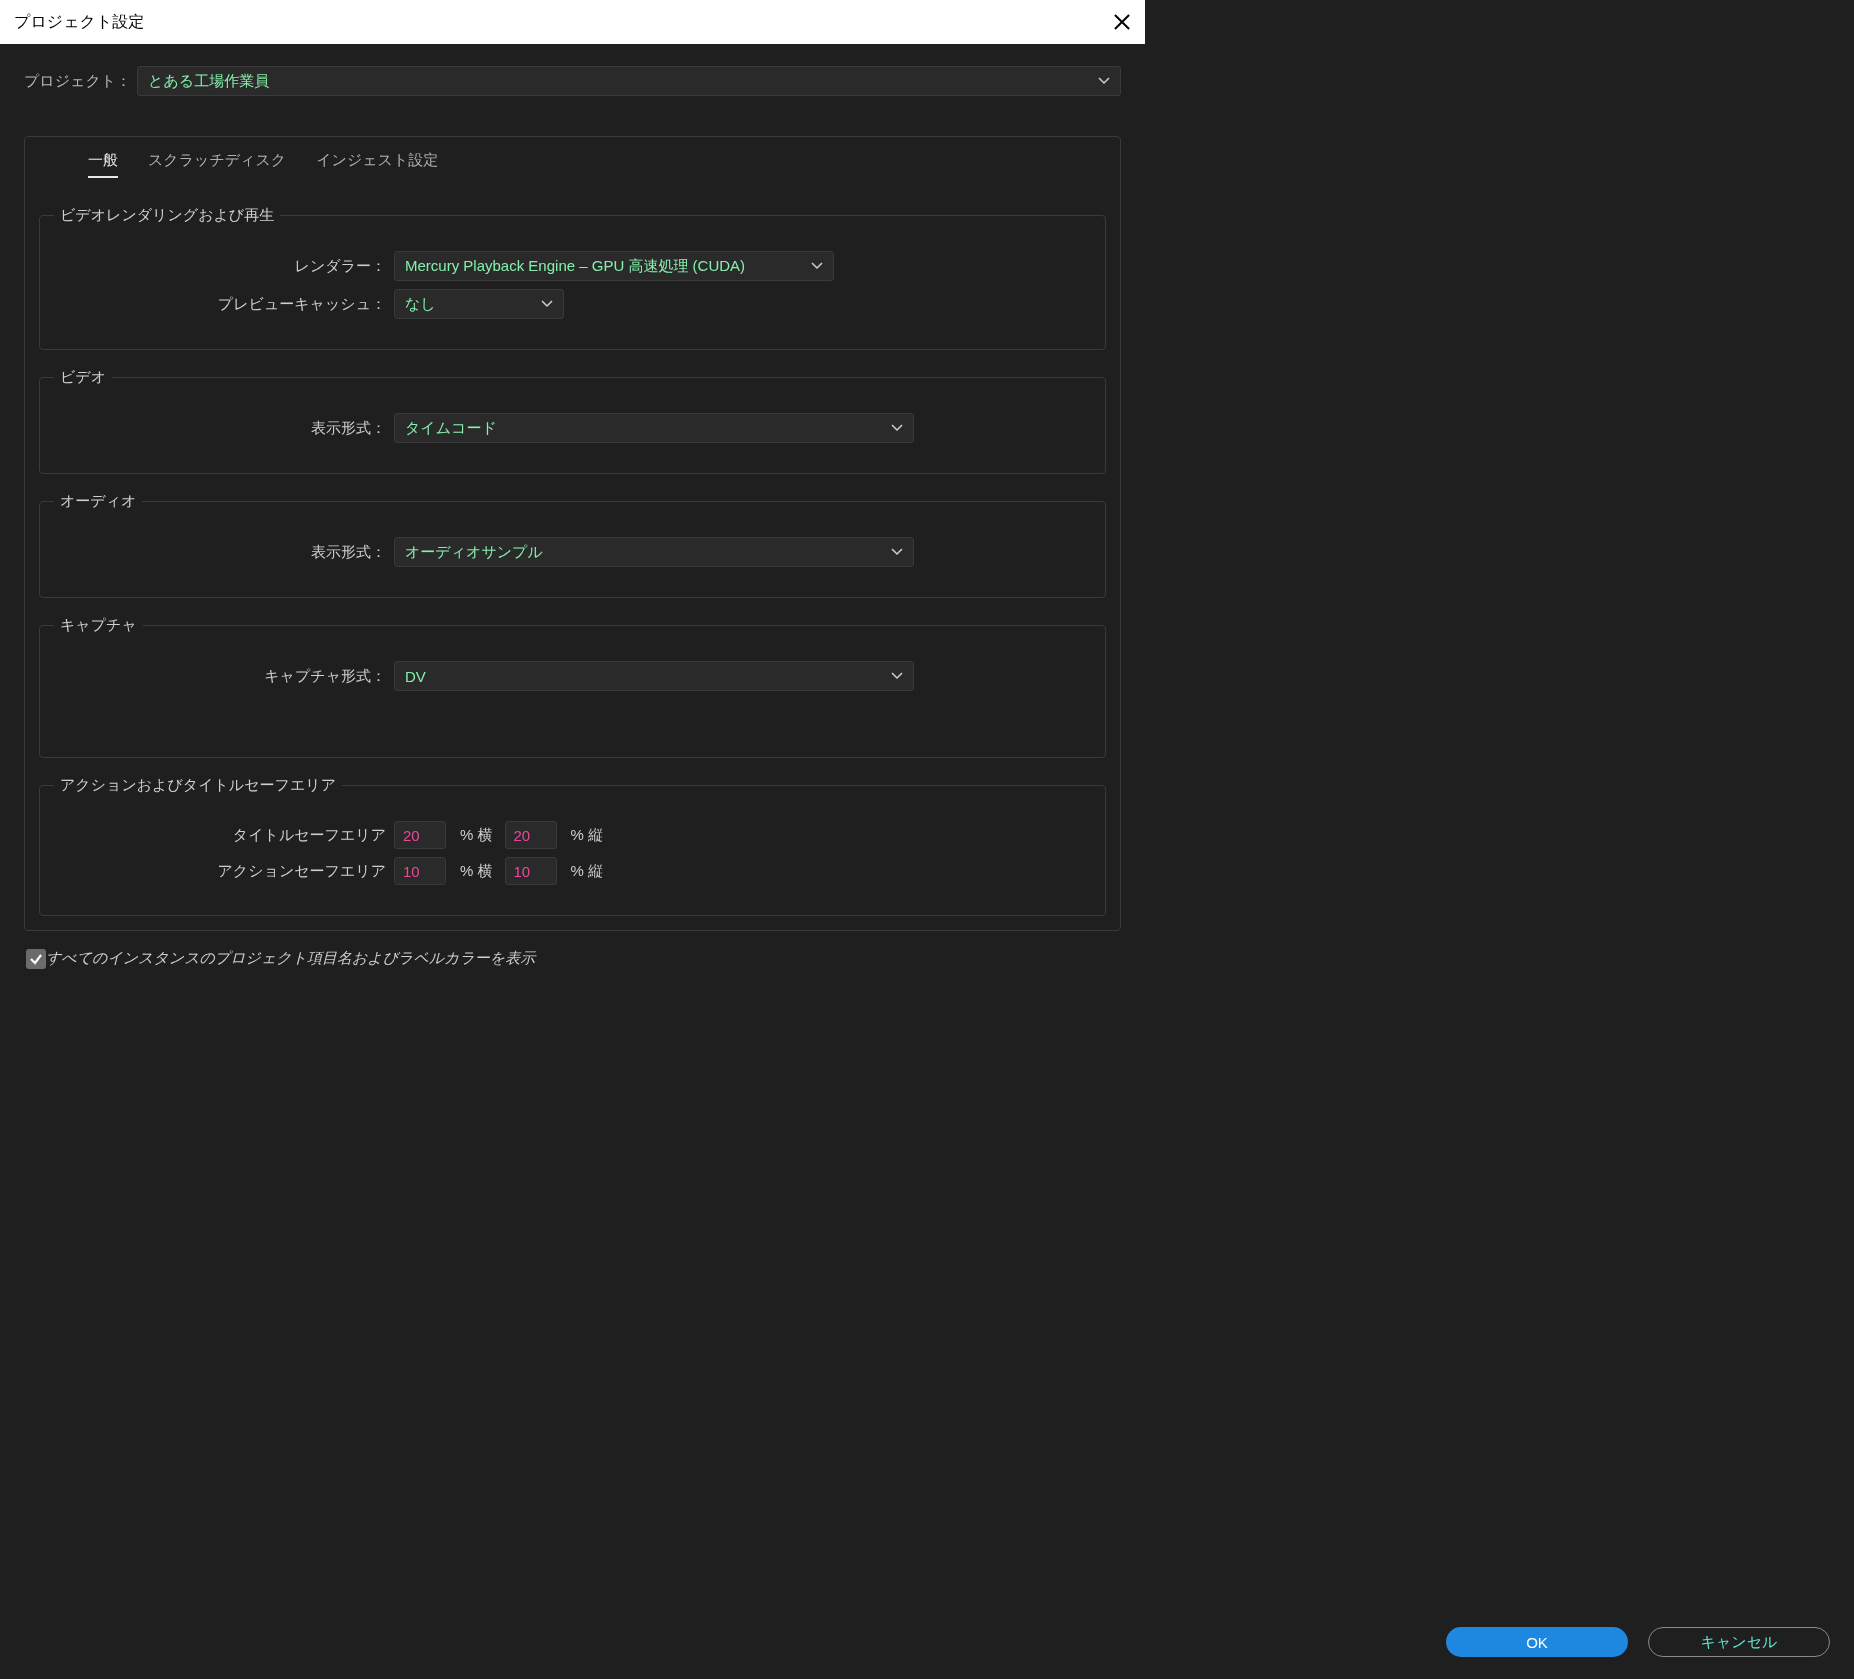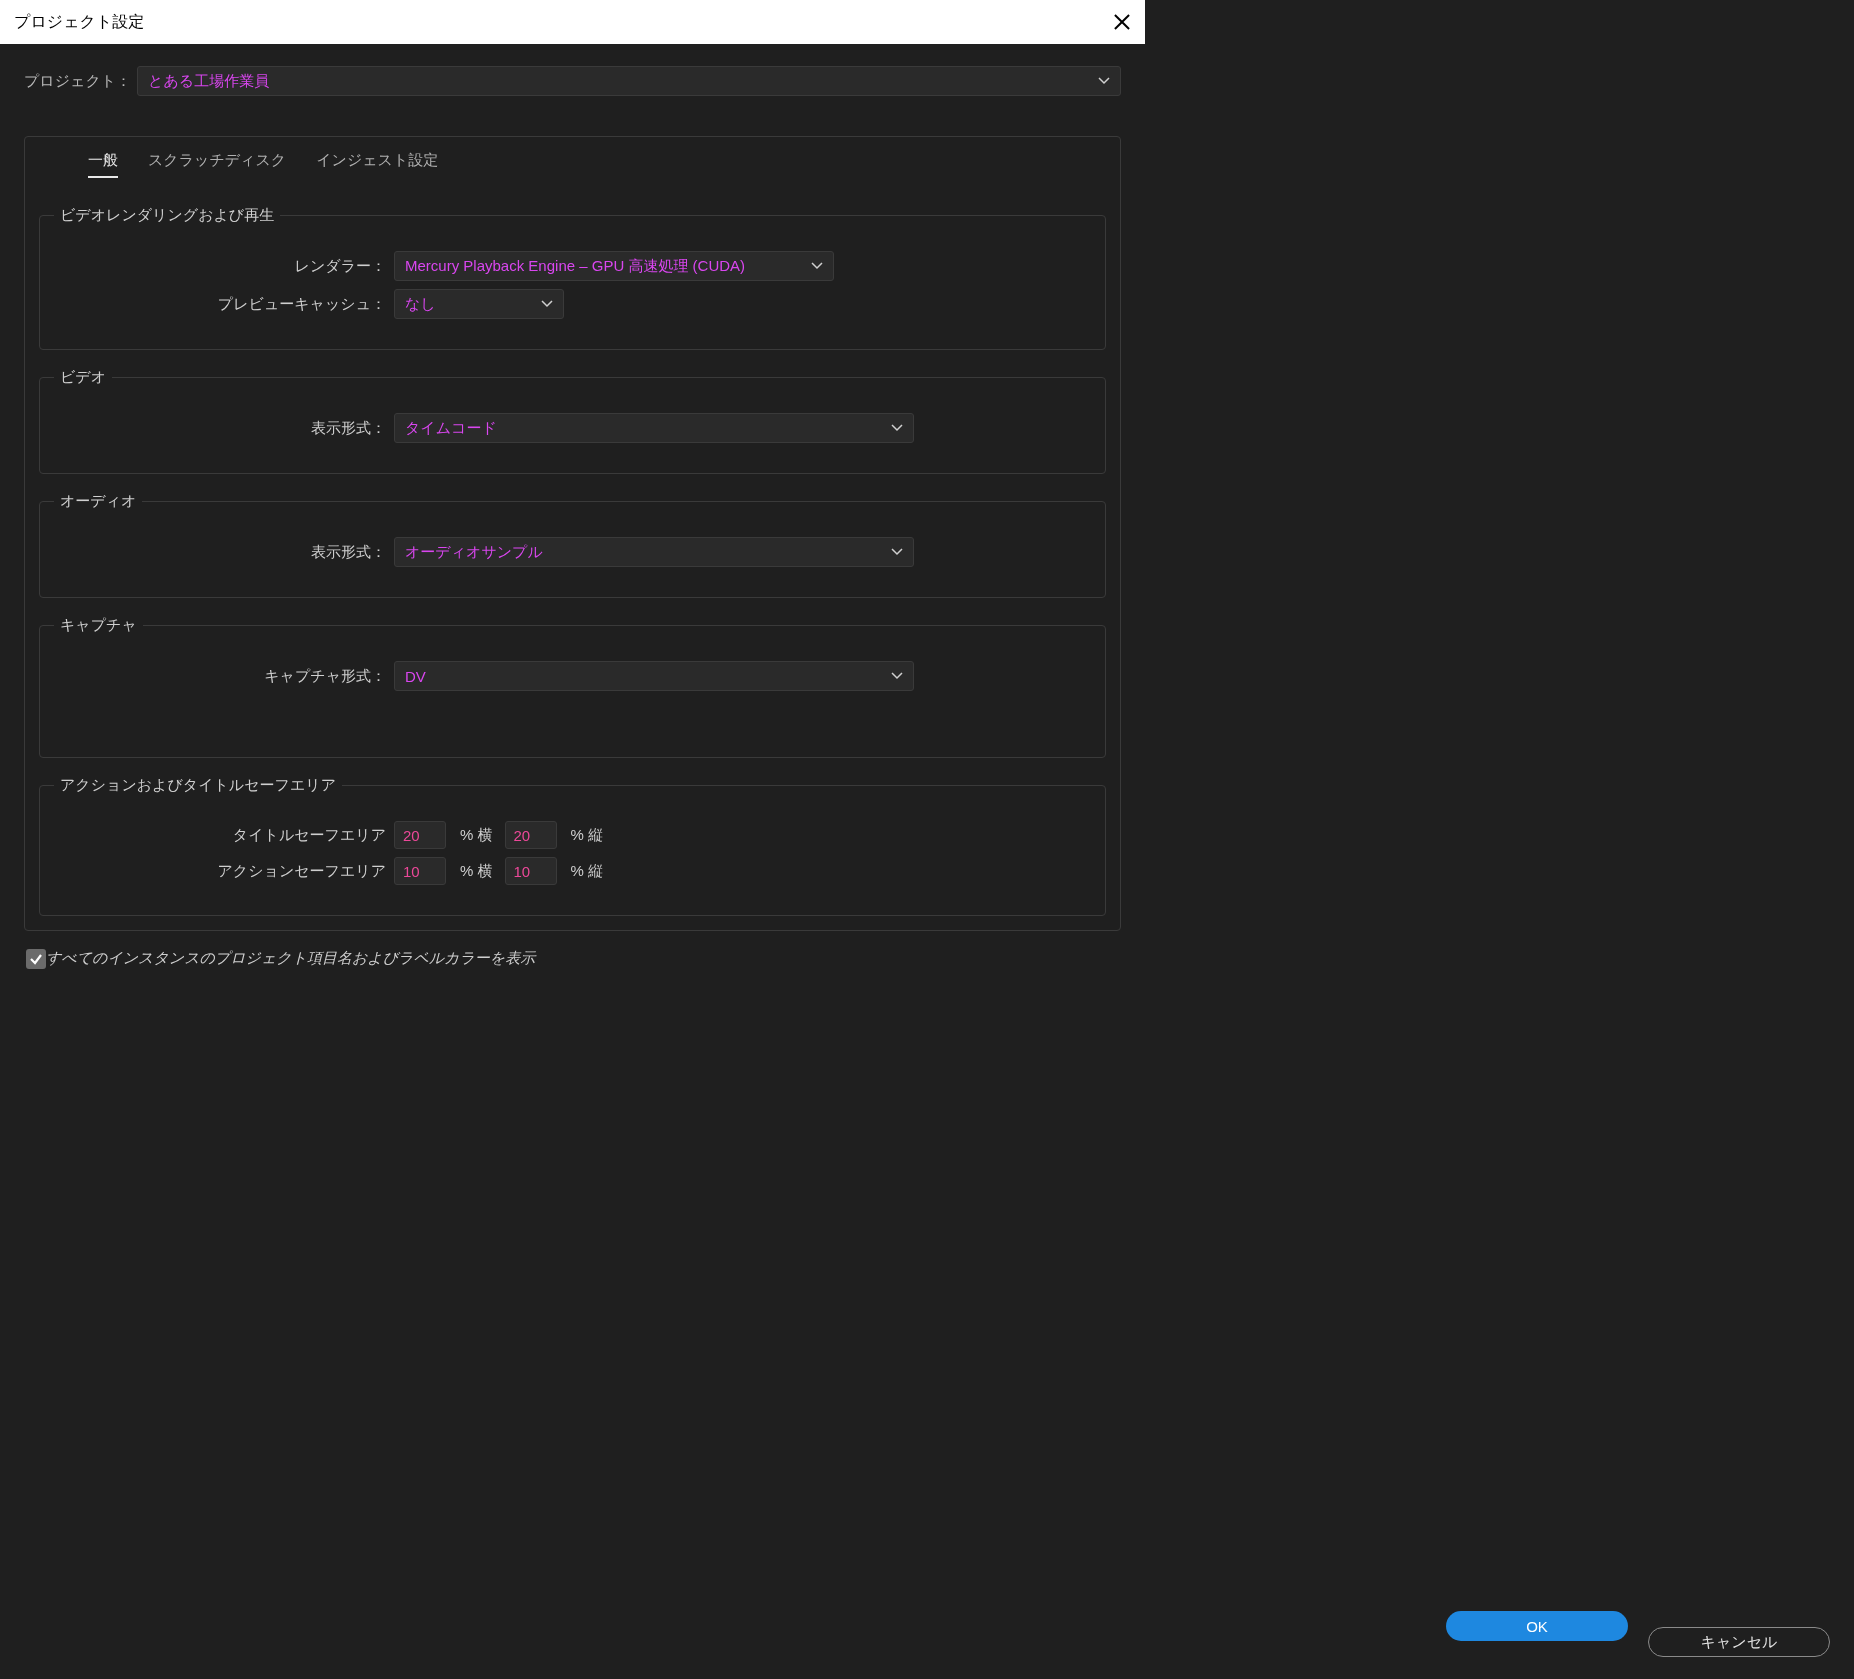--- a/index.html
+++ b/index.html
@@ -49,21 +49,21 @@
 
   .select {
     background: #2a2a2a;
     border: 1px solid #3a3a3a;
     border-radius: 3px;
     height: 30px;
     display: flex;
     align-items: center;
     justify-content: space-between;
     padding: 0 10px;
-    color: #d946ef;
+    color: #86efac;
     cursor: pointer;
     flex: 0 0 auto;
   }
   .select.full { flex: 1; }
   .chevron {
     width: 12px; height: 8px;
     display: inline-block;
   }
   .chevron svg { display: block; }
 
@@ -149,21 +149,21 @@
     height: 30px;
     border-radius: 15px;
     display: flex;
     align-items: center;
     justify-content: center;
     font-size: 15px;
     cursor: pointer;
     border: none;
   }
   .btn.primary { background: #1e88e0; color: #fff; }
-  .btn.secondary { background: transparent; border: 1px solid #8a8a8a; color: #e5e5e5; margin-top: 16px; }
+  .btn.secondary { background: transparent; border: 1px solid #8a8a8a; color: #5eead4; }
 </style>
 </head>
 <body>
 
 <div class="titlebar">
   <span class="title">プロジェクト設定</span>
   <span class="close-icon"></span>
 </div>
 
 <div class="content">

